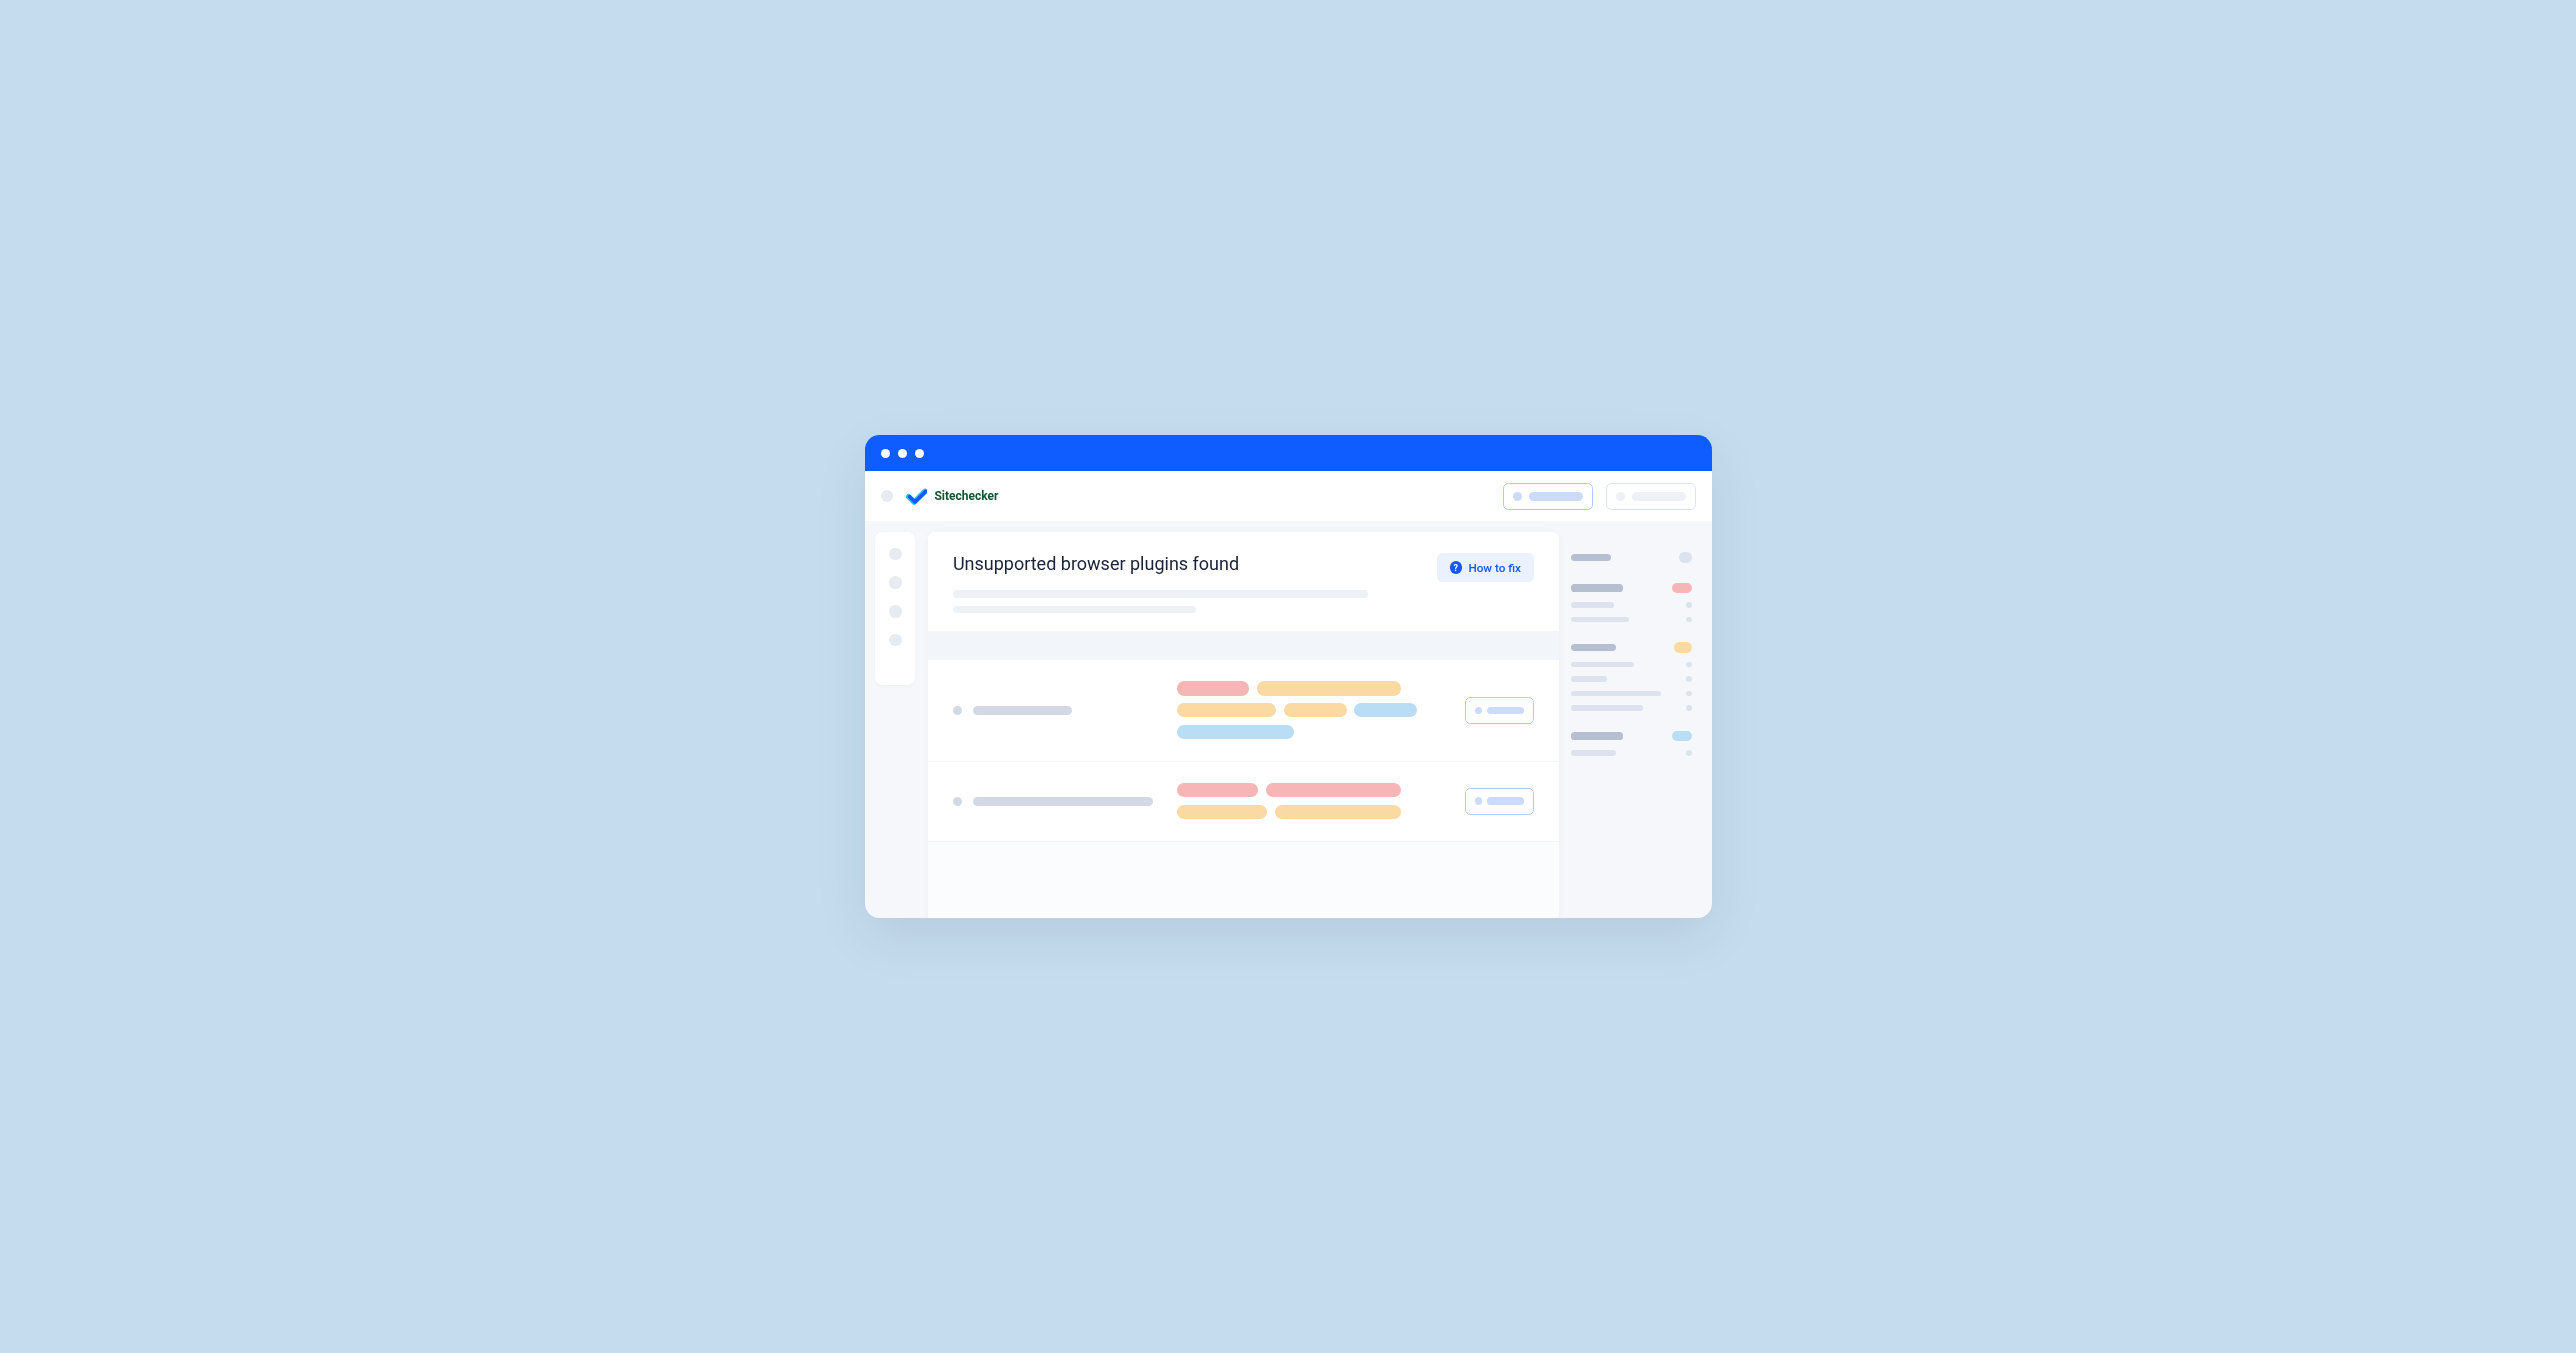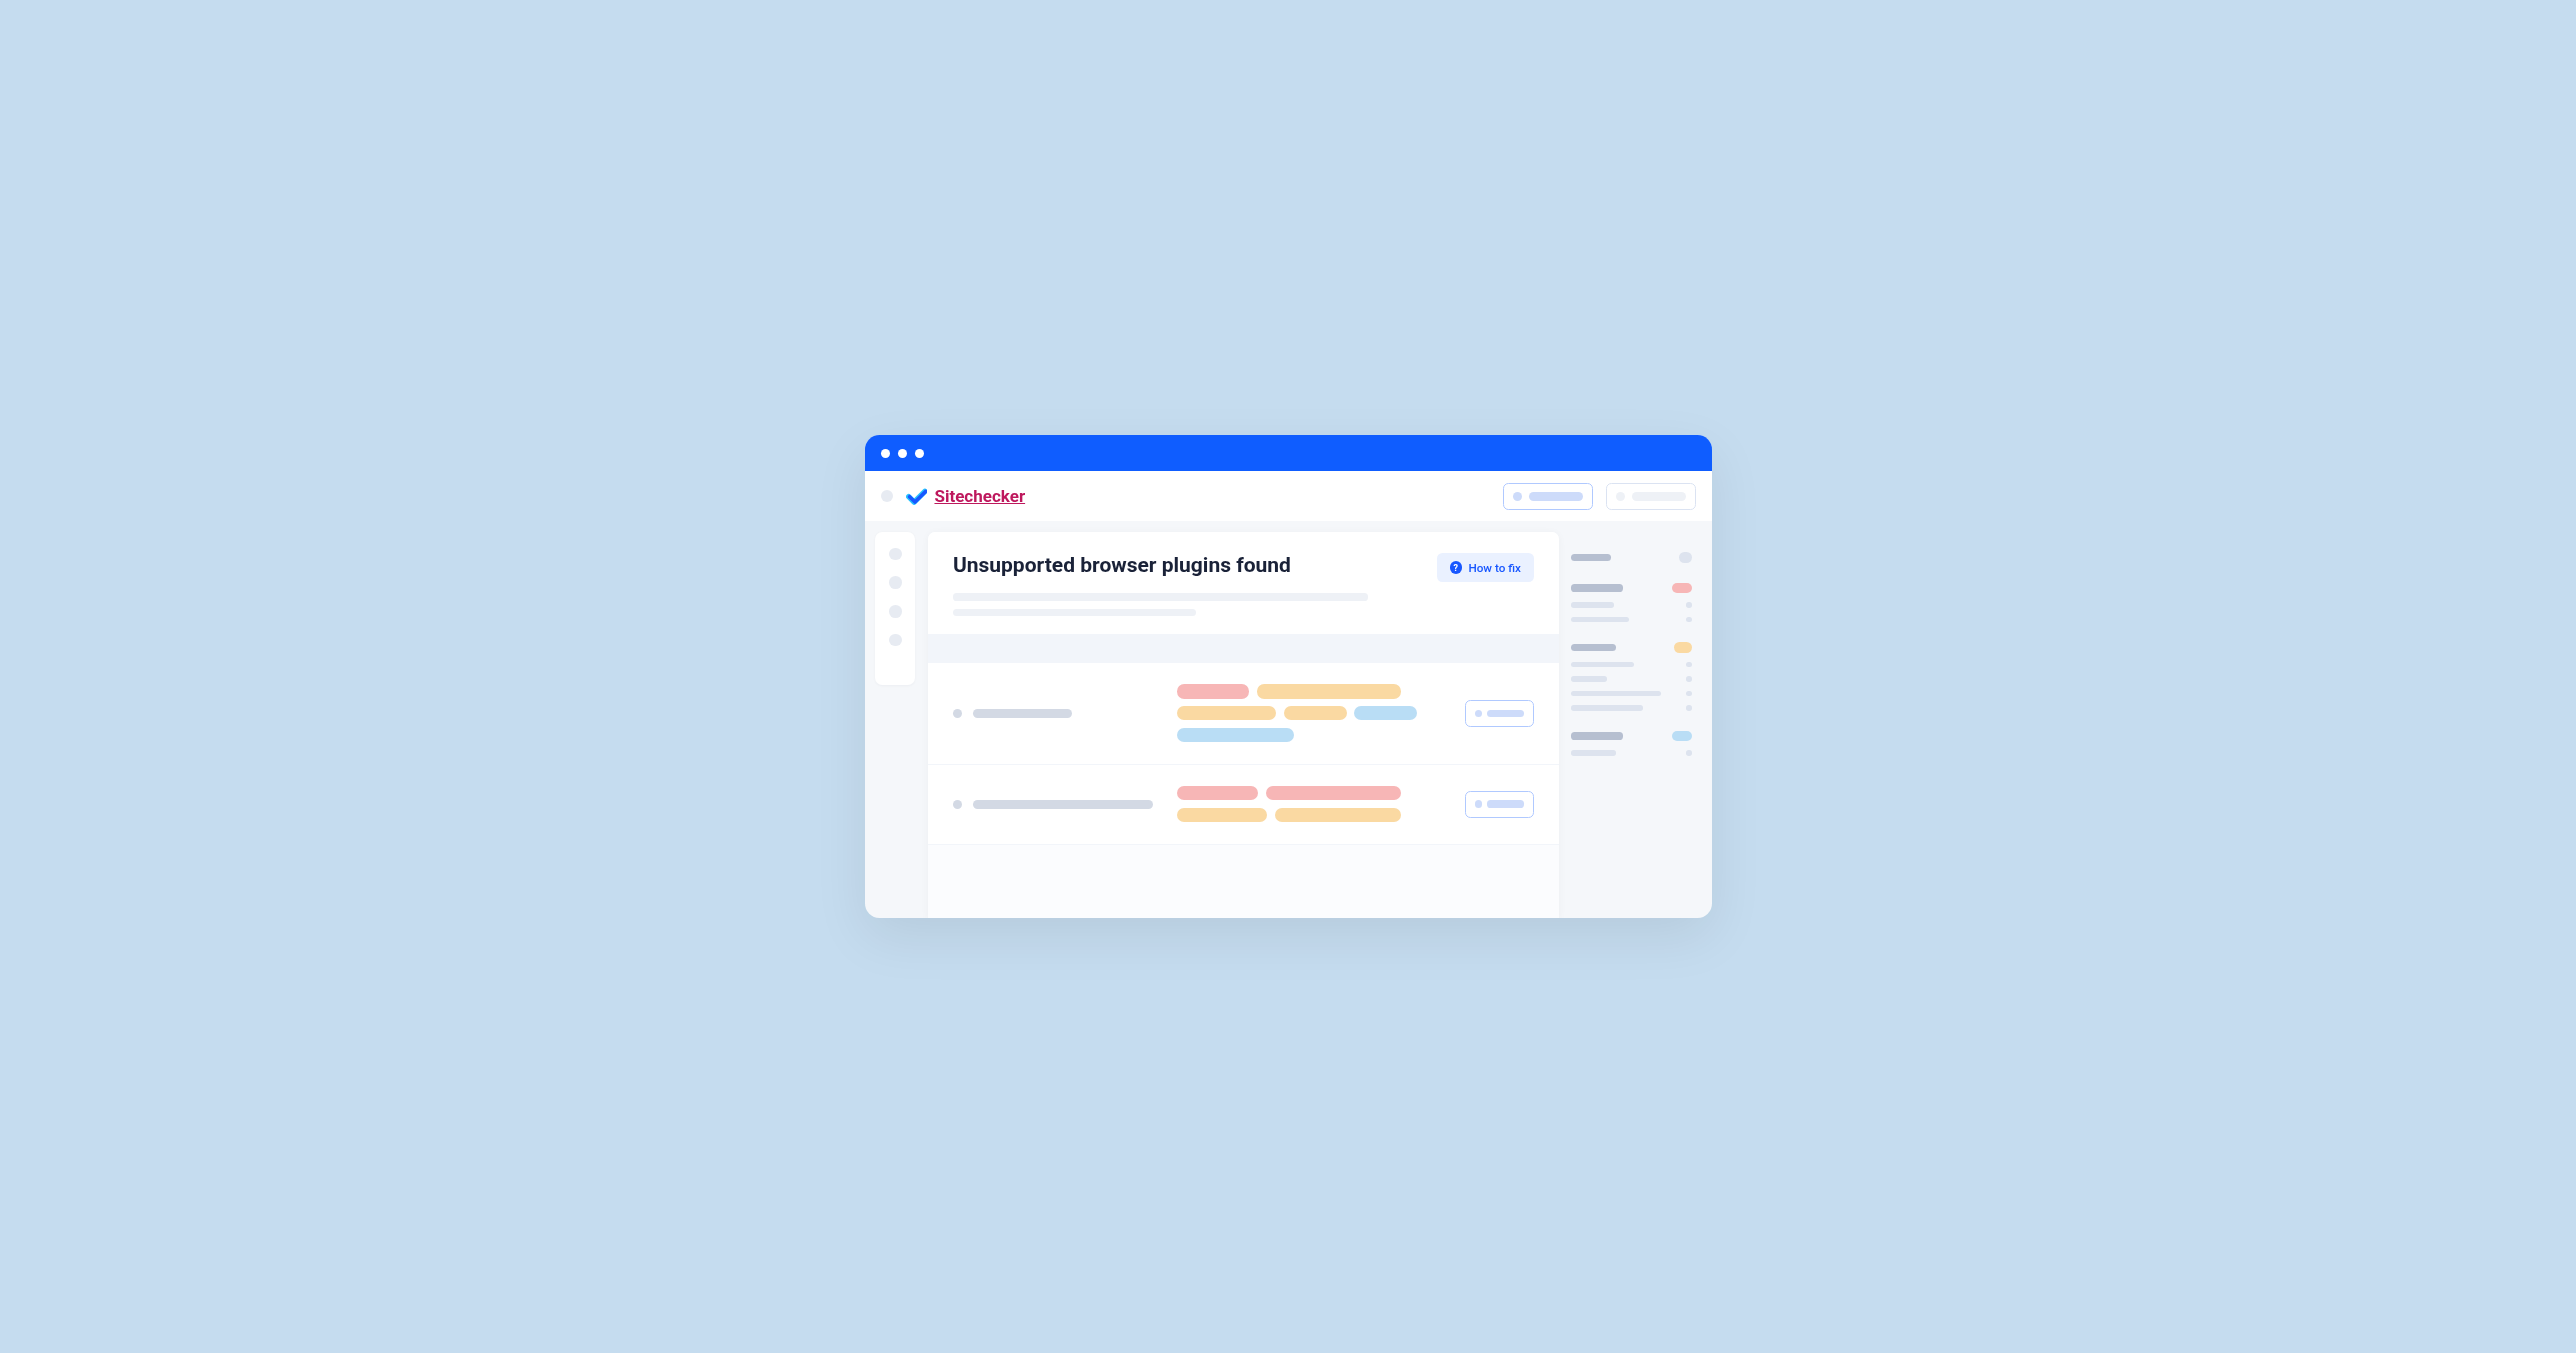--- a/index.html
+++ b/index.html
@@ -51,23 +51,22 @@
     border-radius: 50%;
     background: #e7ebf2;
   }
   .brand {
     display: flex;
     align-items: center;
     gap: 7.2px;
   }
   .brand-name {
     font-weight: 700;
-    font-size: 17px;
-    color: #be185d;
-    text-decoration: underline;
+    font-size: 12px;
+    color: #14532d;
   }
   .header-spacer {
     flex: 1;
   }
   .header-btn {
     border: 0.9px solid #dbe3f2;
     border-radius: 5.4px;
     height: 27px;
     width: 90px;
     display: flex;
@@ -126,22 +125,22 @@
     background: #ffffff;
     padding: 21.6px 25px 18px 25px;
     display: flex;
     justify-content: space-between;
     align-items: flex-start;
   }
   .hero-left {
     flex: 1;
   }
   .hero-title {
-    font-weight: 700;
-    font-size: 21px;
+    font-weight: 400;
+    font-size: 18px;
     color: #1a2238;
     margin-bottom: 16px;
   }
   .hero-sub1 {
     height: 7.2px;
     background: #eef1f6;
     border-radius: 3.6px;
     width: 415px;
     margin-bottom: 8px;
   }

